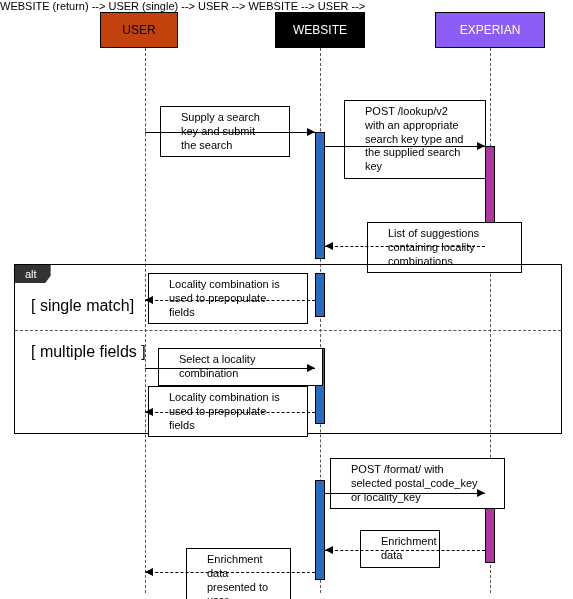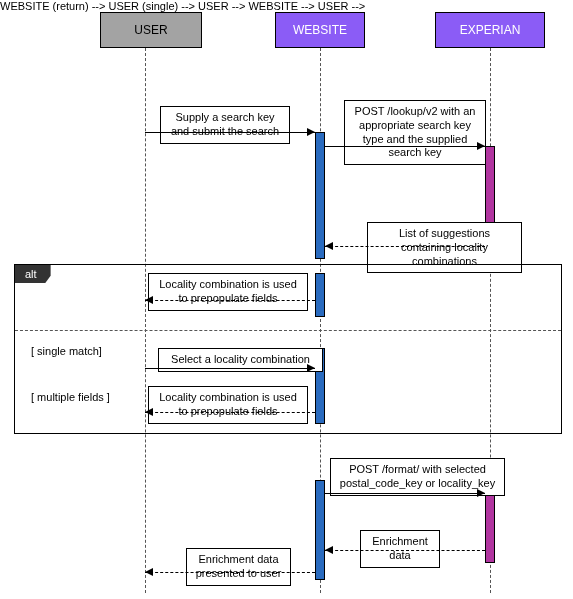--- a/index.html
+++ b/index.html
@@ -35,22 +35,21 @@
     position: absolute;
     width: 10px;
     border: 1px solid #000;
     box-sizing: border-box;
     transform: translateX(-50%);
   }
   .msg {
     position: absolute;
     background: #fff;
     border: 1px solid #000;
-    padding: 4px 6px;
-    text-align: center;
+    padding: 4px 20px;
     line-height: 1.25;
     box-sizing: border-box;
   }
   .arrow-solid {
     position: absolute;
     height: 0;
     border-top: 1px solid #000;
   }
   .arrow-dashed {
     position: absolute;
@@ -79,39 +78,38 @@
   .alt-tag {
     position: absolute;
     background:#333;
     color:#fff;
     padding: 3px 14px 3px 10px;
     font-size: 11px;
     clip-path: polygon(0 0, 100% 0, 100% 60%, 85% 100%, 0 100%);
   }
   .guard {
     position: absolute;
-    font-size: 11px;
+    font-size: 16px;
     color:#000;
-    margin-top:48px;
   }
   .alt-sep {
     position:absolute; left:0; right:0; height:0;
     border-top:1px dashed #555;
   }
 </style>
 </head>
 <body>
 
 <div class="canvas">
 
   
-  <div class="part-head" style="left:100px; top:12px; width:102px; background:#a3a3a3; color:#000;">
+  <div class="part-head" style="left:100px; top:12px; width:78px; background:#c2410c; color:#000;">
     <span>USER</span>
   </div>
-  <div class="part-head" style="left:275px; top:12px; width:90px; background:#8b5cf6; color:#fff;text-align:right;">
+  <div class="part-head" style="left:275px; top:12px; width:90px; background:#000000; color:#fff;text-align:right;">
     <span>WEBSITE</span>
   </div>
   <div class="part-head" style="left:435px; top:12px; width:110px; background:#8b5cf6; color:#fff;">
     <span>EXPERIAN</span>
   </div>
 
   
   <div class="lifeline" style="left:145px; top:48px; height:545px;"></div>
   <div class="lifeline" style="left:320px; top:48px; height:545px;"></div>
   <div class="lifeline" style="left:490px; top:48px; height:545px;"></div>

